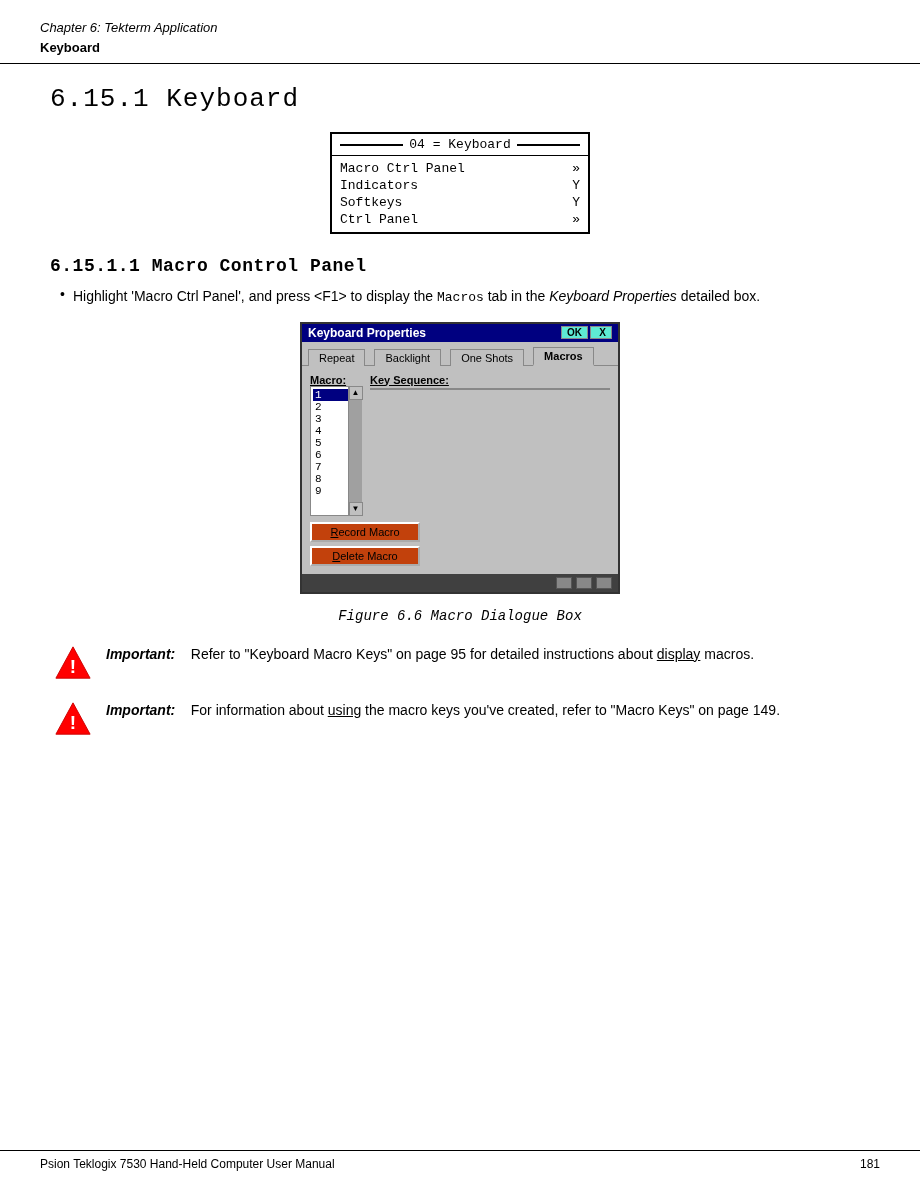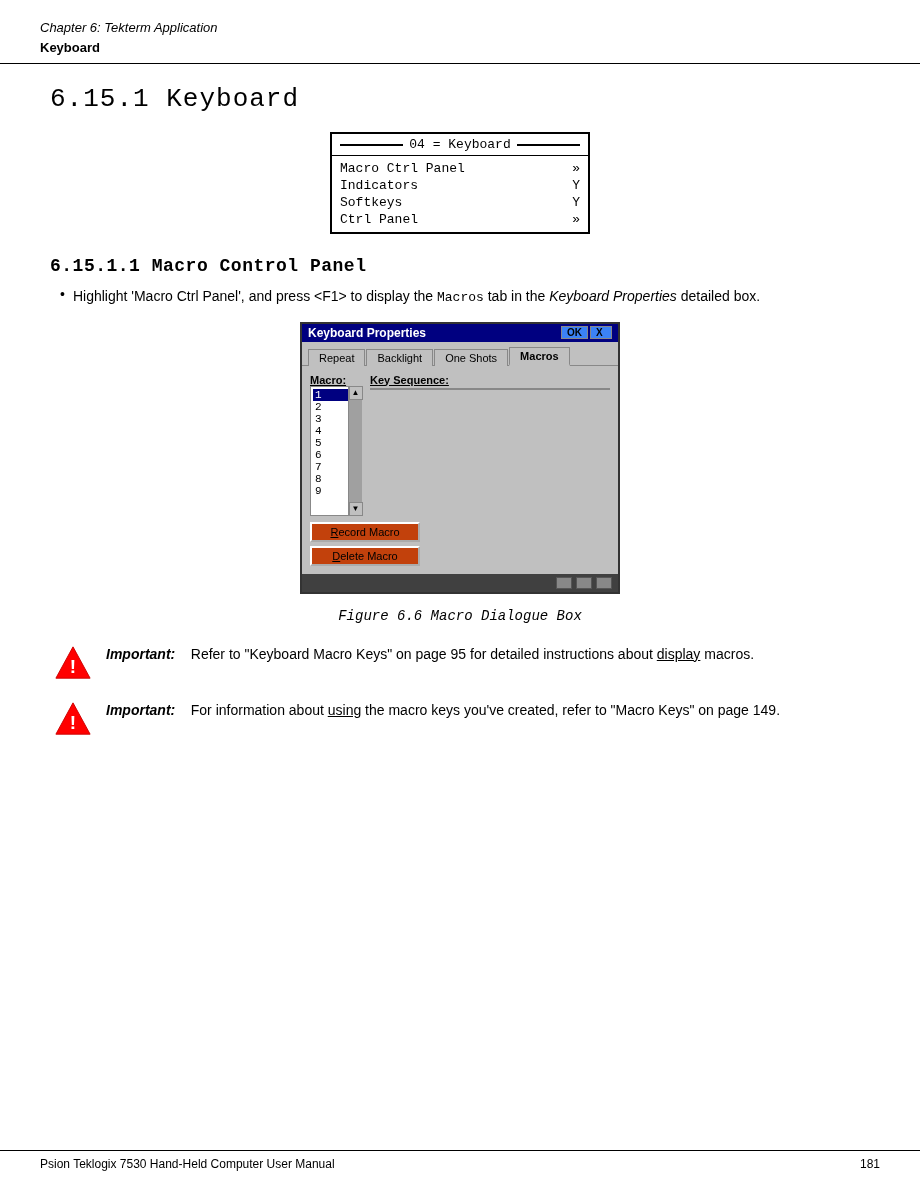--- a/index.html
+++ b/index.html
@@ -142,35 +142,35 @@
       align-items: center;
       justify-content: space-between;
       font-size: 12px;
       font-weight: bold;
     }
     .dialog-titlebar-buttons {
       display: flex;
       gap: 2px;
     }
     .dialog-titlebar-btn {
-      background: #3b82f6;
+      background: #5eead4;
       color: #000;
       border: 1px solid #888;
       font-size: 10px;
       padding: 0 5px;
       cursor: pointer;
       font-weight: bold;
       min-width: 22px;
-      text-align: left;
+      text-align: right;
     }
     .dialog-tabs {
       display: flex;
       align-items: flex-end;
       padding: 4px 6px 0 6px;
-      gap: 1px;
+      gap: 9px;
       background: #c0c0c0;
     }
     .dialog-tab {
       padding: 2px 10px;
       background: #c0c0c0;
       border: 1px solid #888;
       border-bottom: none;
       font-size: 11px;
       cursor: pointer;
       position: relative;

